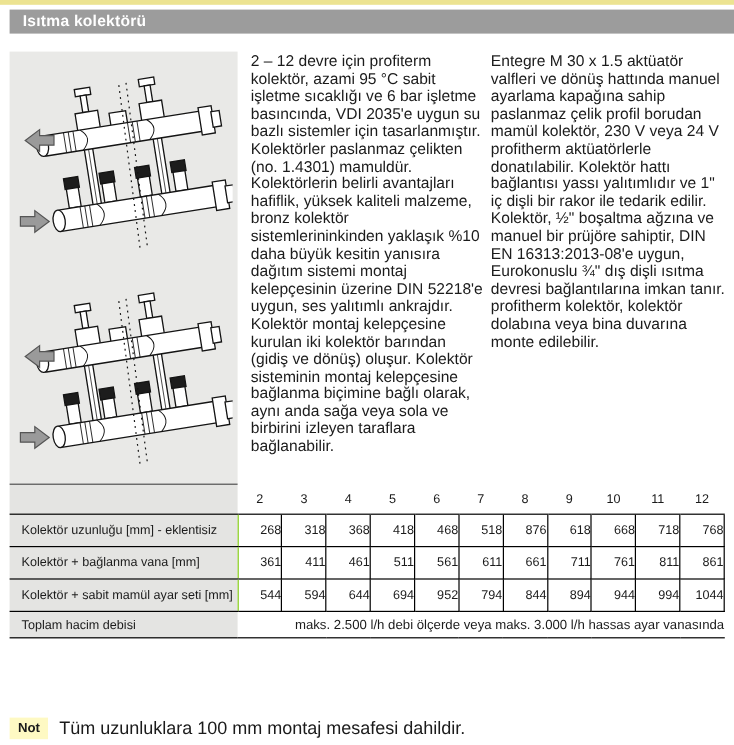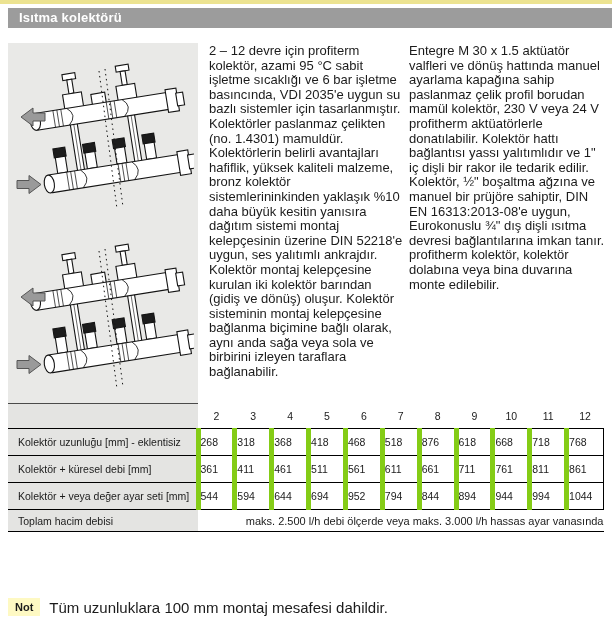--- a/index.html
+++ b/index.html
@@ -17,21 +17,21 @@
   .col2{left:409px;width:197px;}
   .table-wrap{position:absolute;left:8px;top:403px;width:596px;}
   table{border-collapse:collapse;table-layout:fixed;width:596px;font-size:10.5px;color:#1b1b1b;}
   th,td{padding:0;}
   tr.hdr{height:25px;}
   tr.datarow{height:27px;}
   tr.ftr{height:22px;padding-left:12px;}
   th.lblh{background:#e4e4e2;border-top:1px solid #4a4a4a;border-bottom:1px solid #000;}
   th.num{font-weight:normal;text-align:center;border-bottom:1px solid #000;}
   td.lbl{background:#e4e4e2;text-align:left;padding-left:10px;border-bottom:1px solid #000;}
-  td.val{text-align:left;border-left:5px solid #84cc16;border-right:1px solid #000;border-bottom:1px solid #000;}
+  td.val{text-align:right;border-left:1px solid #84cc16;border-right:1px solid #000;border-bottom:1px solid #000;}
   td.fval{text-align:right;border-bottom:1px solid #000;font-size:11px;}
   .note{position:absolute;left:8px;top:597px;height:20px;display:flex;align-items:center;}
   .note-label{background:#fef9c3;font-weight:bold;font-size:11px;padding:3px 7px;color:#1b1b1b;}
   .note-text{margin-left:9px;font-size:15px;}
 </style>
 </head>
 <body>
 
 <svg width="0" height="0" style="position:absolute">
   <defs>
@@ -153,35 +153,35 @@
           <td class="val">418</td>
           <td class="val">468</td>
           <td class="val">518</td>
           <td class="val">876</td>
           <td class="val">618</td>
           <td class="val">668</td>
           <td class="val">718</td>
           <td class="val">768</td>
         </tr>
         <tr class="datarow">
-          <td class="lbl">Kolektör + küresel debi [mm]</td>
+          <td class="lbl">Kolektör + bağlanma vana [mm]</td>
           <td class="val">361</td>
           <td class="val">411</td>
           <td class="val">461</td>
           <td class="val">511</td>
           <td class="val">561</td>
           <td class="val">611</td>
           <td class="val">661</td>
           <td class="val">711</td>
           <td class="val">761</td>
           <td class="val">811</td>
           <td class="val">861</td>
         </tr>
         <tr class="datarow">
-          <td class="lbl">Kolektör + veya değer ayar seti [mm]</td>
+          <td class="lbl">Kolektör + sabit mamül ayar seti [mm]</td>
           <td class="val">544</td>
           <td class="val">594</td>
           <td class="val">644</td>
           <td class="val">694</td>
           <td class="val">952</td>
           <td class="val">794</td>
           <td class="val">844</td>
           <td class="val">894</td>
           <td class="val">944</td>
           <td class="val">994</td>

